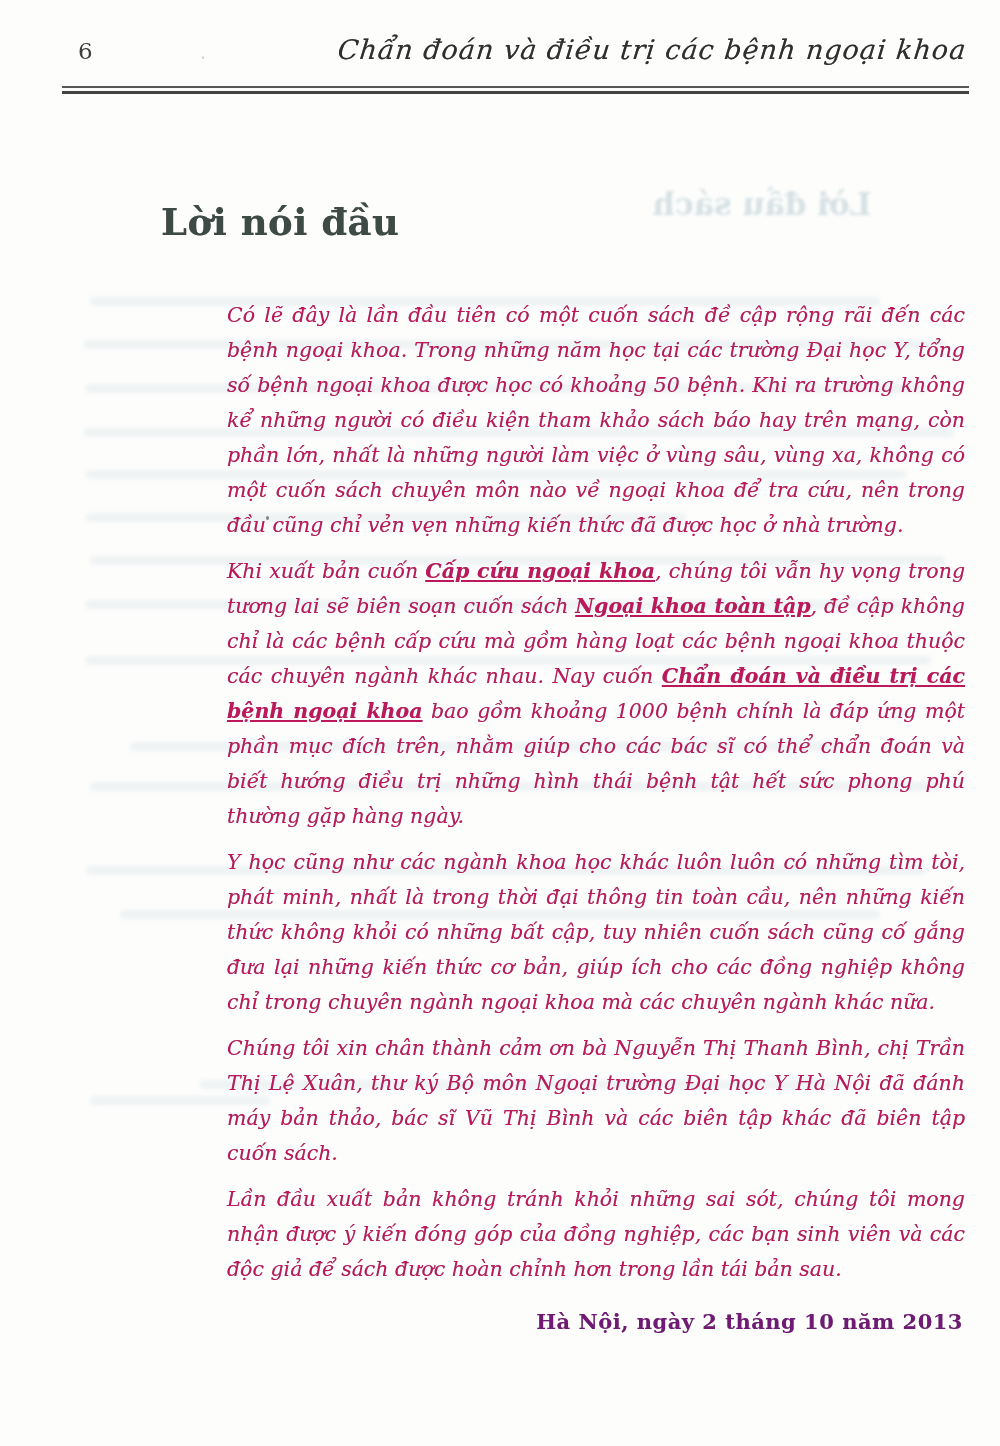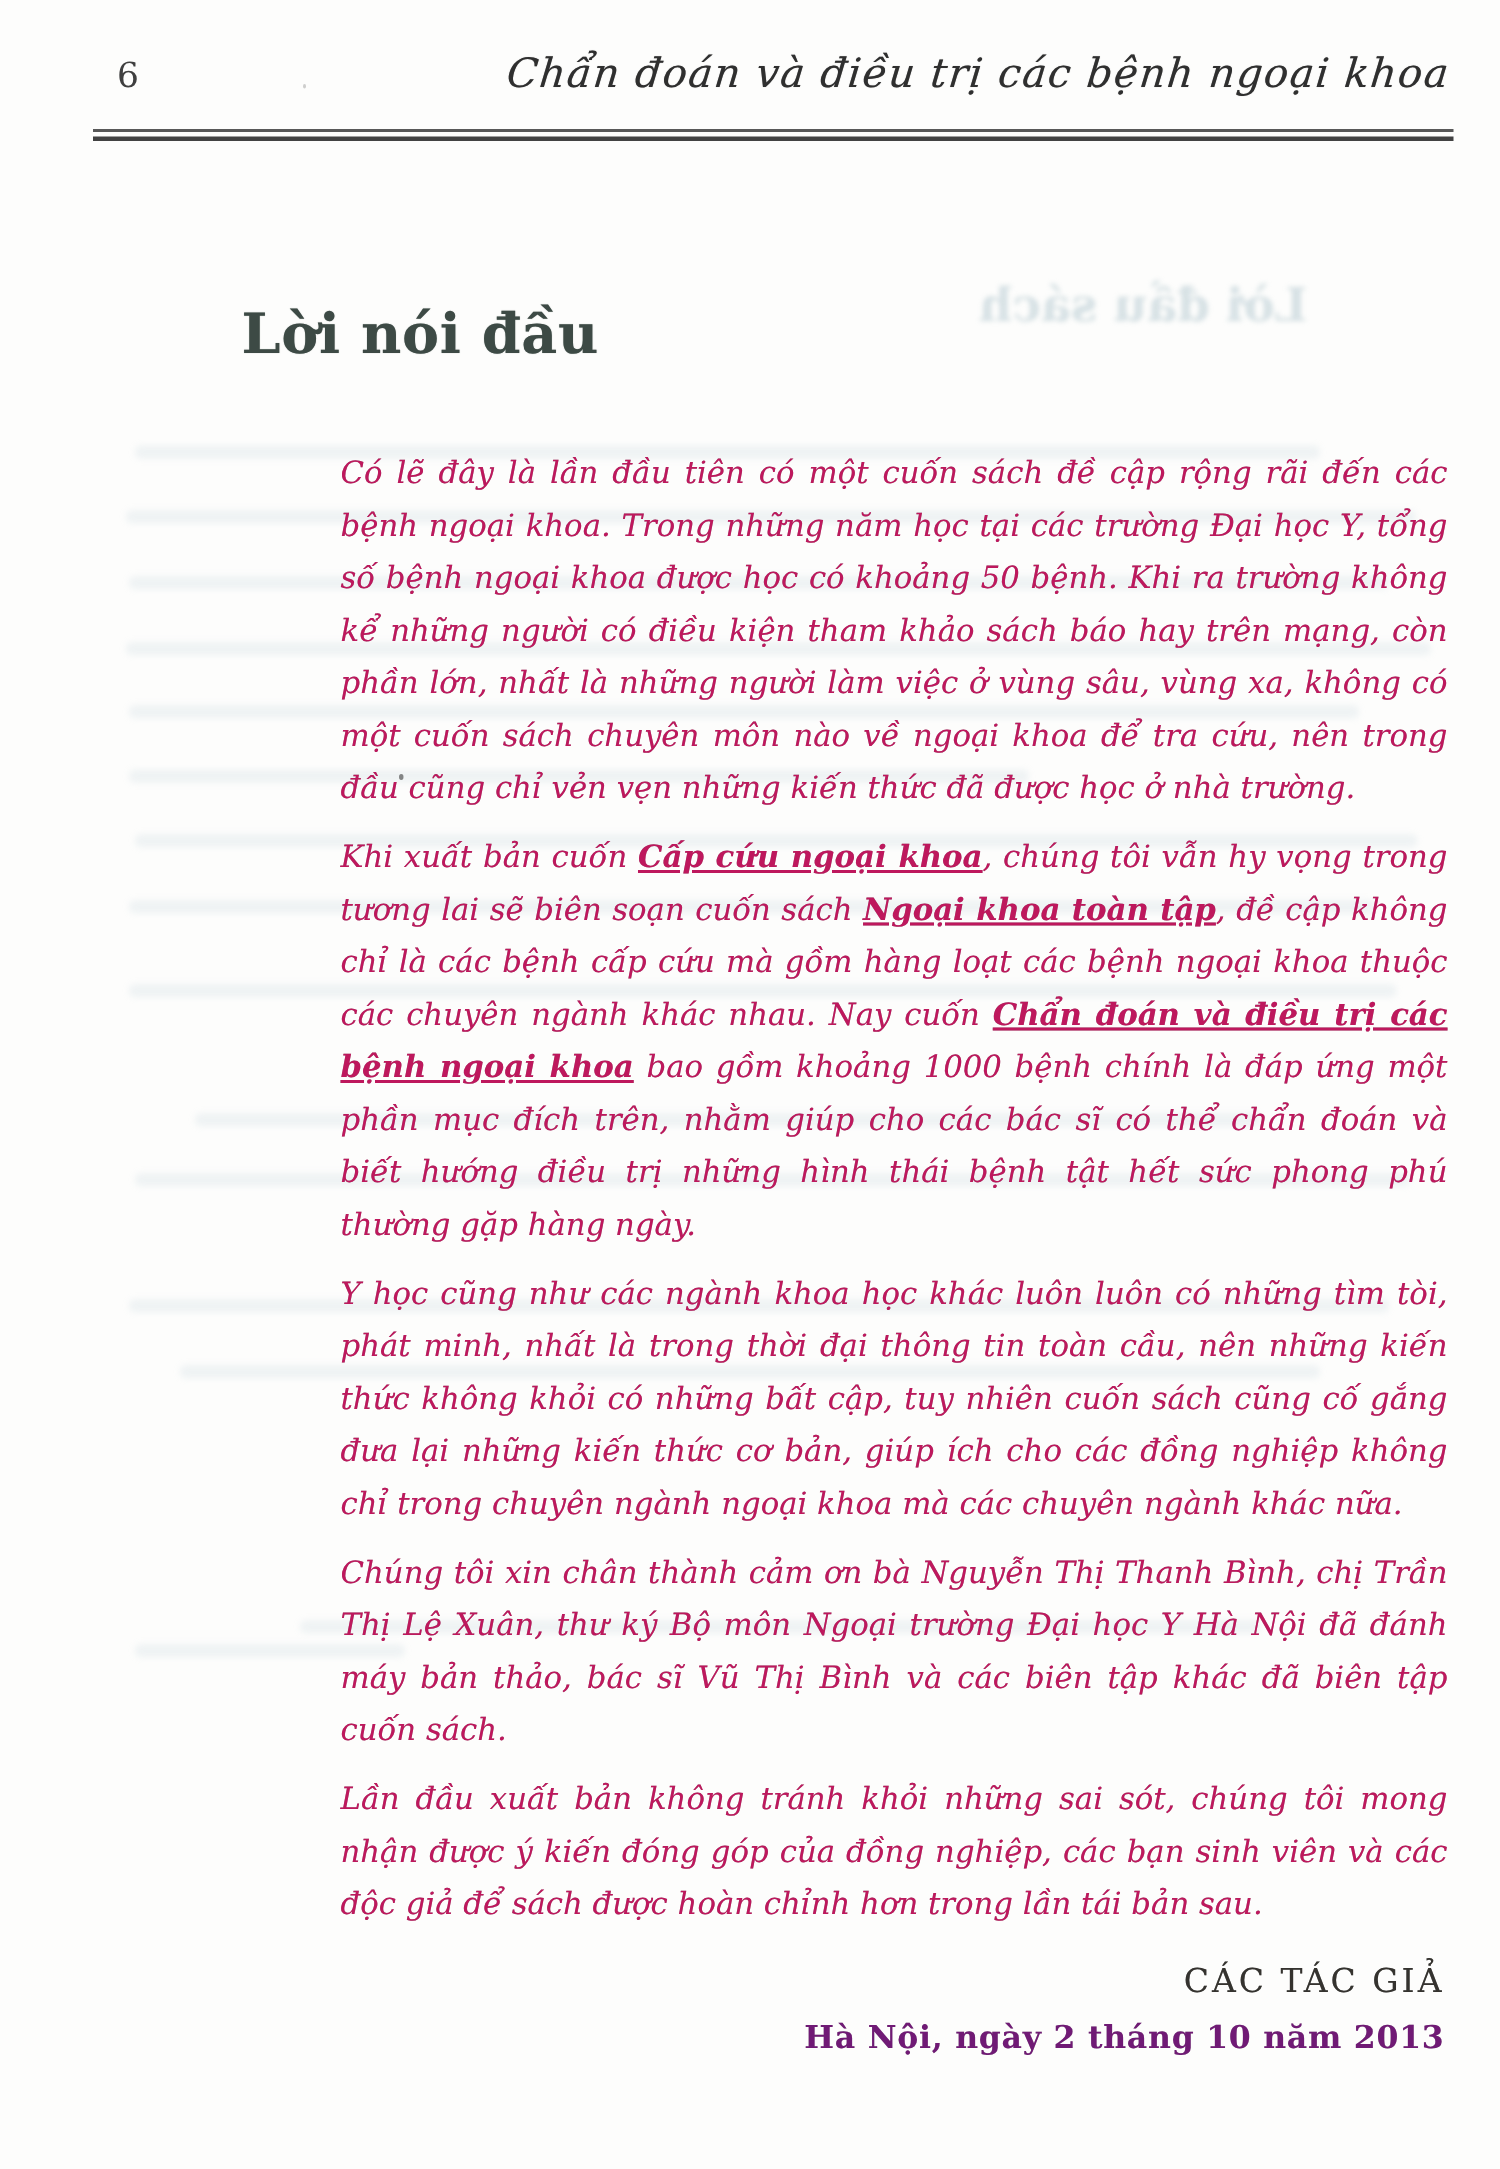--- a/index.html
+++ b/index.html
@@ -140,18 +140,17 @@
 
     <section class="paragraphs">
         <p class="body-par"><span class="seg">Có lẽ đây là lần đầu tiên có một cuốn sách đề cập rộng rãi đến các bệnh ngoại khoa. Trong những năm học tại các trường Đại học Y, tổng số bệnh ngoại khoa được học có khoảng 50 bệnh. Khi ra trường không kể những người có điều kiện tham khảo sách báo hay trên mạng, còn phần lớn, nhất là những người làm việc ở vùng sâu, vùng xa, không có một cuốn sách chuyên môn nào về ngoại khoa để tra cứu, nên trong đầu cũng chỉ vẻn vẹn những kiến thức đã được học ở nhà trường.</span></p>
         <p class="body-par"><span class="seg">Khi xuất bản cuốn </span><span class="seg bold">Cấp cứu ngoại khoa</span><span class="seg">, chúng tôi vẫn hy vọng trong tương lai sẽ biên soạn cuốn sách </span><span class="seg bold">Ngoại khoa toàn tập</span><span class="seg">, đề cập không chỉ là các bệnh cấp cứu mà gồm hàng loạt các bệnh ngoại khoa thuộc các chuyên ngành khác nhau. Nay cuốn </span><span class="seg bold">Chẩn đoán và điều trị các bệnh ngoại khoa</span><span class="seg"> bao gồm khoảng 1000 bệnh chính là đáp ứng một phần mục đích trên, nhằm giúp cho các bác sĩ có thể chẩn đoán và biết hướng điều trị những hình thái bệnh tật hết sức phong phú thường gặp hàng ngày.</span></p>
         <p class="body-par"><span class="seg">Y học cũng như các ngành khoa học khác luôn luôn có những tìm tòi, phát minh, nhất là trong thời đại thông tin toàn cầu, nên những kiến thức không khỏi có những bất cập, tuy nhiên cuốn sách cũng cố gắng đưa lại những kiến thức cơ bản, giúp ích cho các đồng nghiệp không chỉ trong chuyên ngành ngoại khoa mà các chuyên ngành khác nữa.</span></p>
         <p class="body-par"><span class="seg">Chúng tôi xin chân thành cảm ơn bà Nguyễn Thị Thanh Bình, chị Trần Thị Lệ Xuân, thư ký Bộ môn Ngoại trường Đại học Y Hà Nội đã đánh máy bản thảo, bác sĩ Vũ Thị Bình và các biên tập khác đã biên tập cuốn sách.</span></p>
         <p class="body-par"><span class="seg">Lần đầu xuất bản không tránh khỏi những sai sót, chúng tôi mong nhận được ý kiến đóng góp của đồng nghiệp, các bạn sinh viên và các độc giả để sách được hoàn chỉnh hơn trong lần tái bản sau.</span></p>
       </section>
 
     <div class="signature">
-      <div class="authors">CÁC TÁC GIẢ</div>
       <div class="dateline">Hà Nội, ngày 2 tháng 10 năm 2013</div>
     </div>
   </div>
 
 </div>
 
 </body></html>

